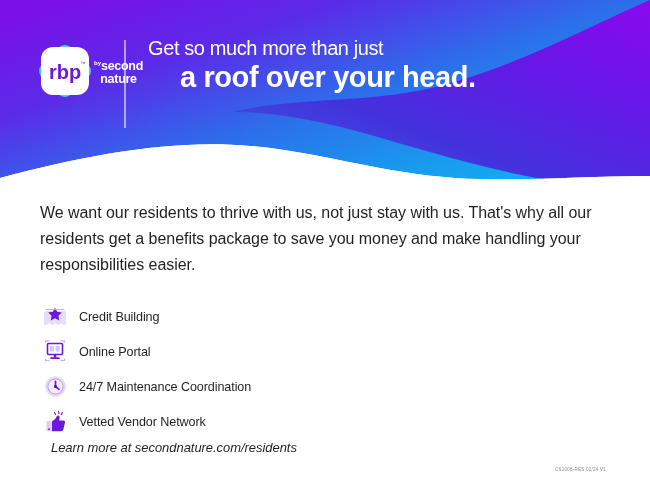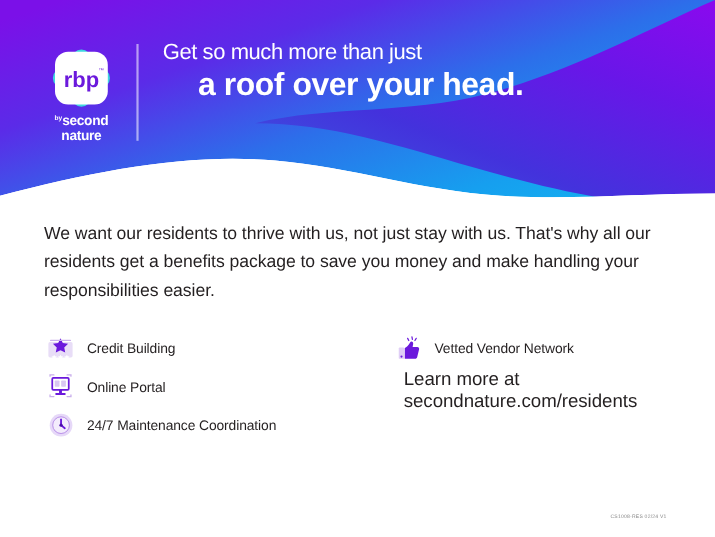--- a/index.html
+++ b/index.html
@@ -49,21 +49,21 @@
     display: flex;
     align-items: flex-start;
     padding-top: 36px;
     padding-left: 36px;
   }
 
   
   .logo-block {
     width: 76px;
     display: flex;
-    flex-direction: column;
+    flex-direction: row;
     align-items: center;
     flex: 0 0 auto;
     padding-top: 6px;
   }
 
   .logo-mark {
     position: relative;
     width: 58px;
     height: 58px;
   }
@@ -133,21 +133,22 @@
     font-size: 16px;
     line-height: 1.62;
     color: #231f20;
     max-width: 560px;
     letter-spacing: -0.05px;
   }
 
   .benefits {
     margin-top: 22px;
     display: flex;
-    gap: 16px;
+    gap: 0px;
+    flex-direction: column;
   }
 
   .benefit-col {
     flex: 0 0 auto;
   }
   .benefit-col.left { width: 300px; }
   .benefit-col.right { width: 270px; }
 
   .benefit-row {
     display: flex;
@@ -168,21 +169,22 @@
   .benefit-icon svg { display: block; }
 
   .benefit-label {
     font-size: 12.6px;
     color: #231f20;
     letter-spacing: -0.1px;
   }
 
   .learn-more {
     margin-left: 11px;
-    font-size: 17px;
+    font-size: 13px;
+    font-style: italic;
     color: #231f20;
     letter-spacing: -0.05px;
   }
 
   
   .footer-code {
     position: absolute;
     right: 44px;
     bottom: 16px;
     font-size: 4.6px;

